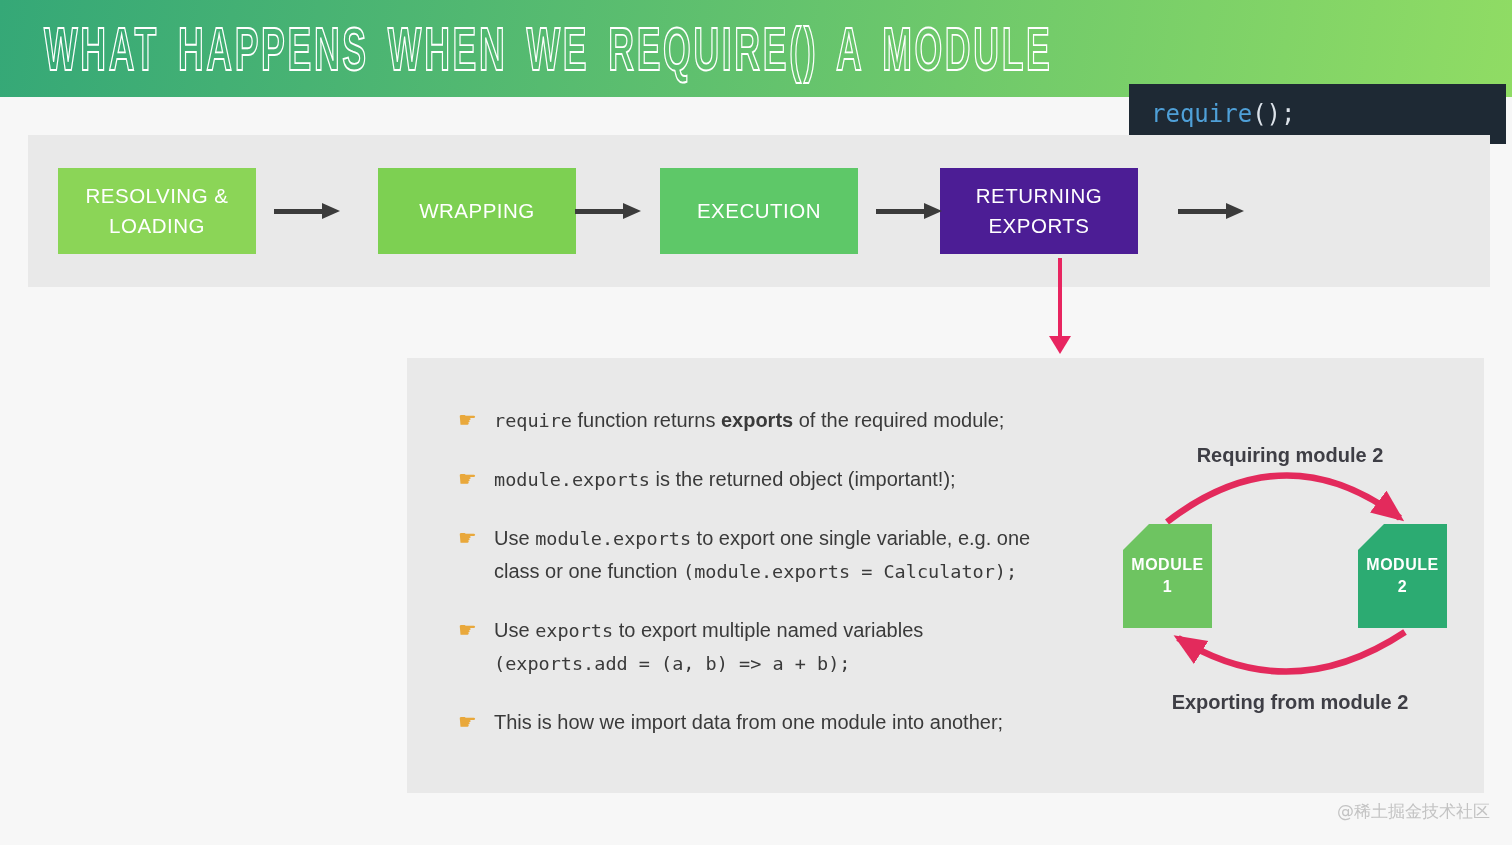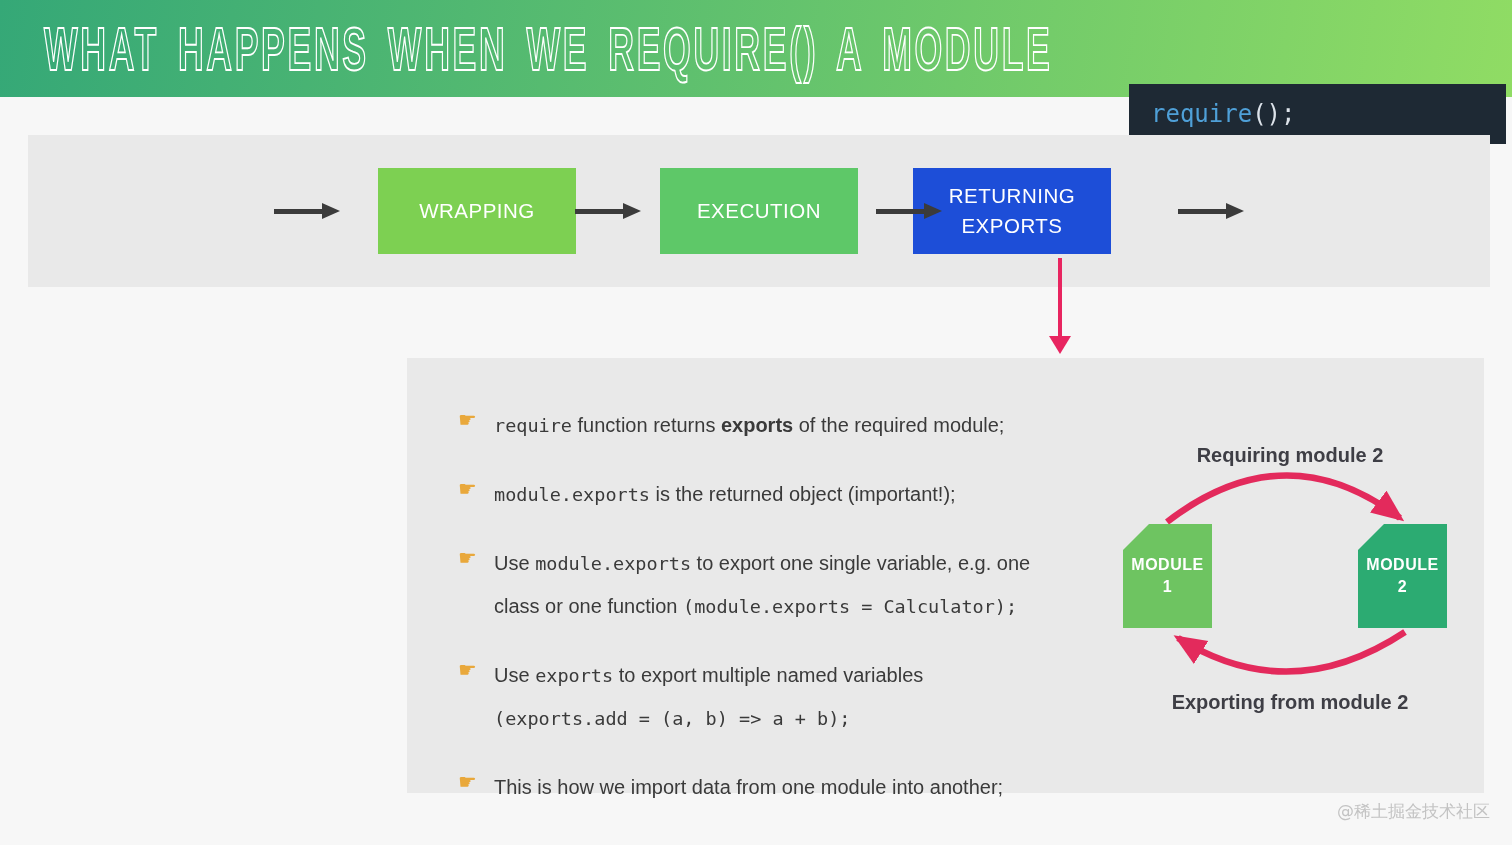--- a/index.html
+++ b/index.html
@@ -40,21 +40,21 @@
   .down-arrow .head { position:absolute; left:3px; top:78px; width:0; height:0;
                       border-left:11px solid transparent; border-right:11px solid transparent;
                       border-top:18px solid #e82560; }
 
   
   .panel { position:absolute; left:407px; top:358px; width:1077px; height:435px; background:#e9e9e9; }
   .bullets { position:absolute; left:51px; top:46px; display:flex; flex-direction:column; gap:26px; list-style:none; }
   .bullet { display:flex; align-items:flex-start; }
   .bullet .icon { width:36px; flex:0 0 36px; font-size:21px; line-height:33px;
                   font-family:"DejaVu Sans", sans-serif; }
-  .bullet .text { width:574px; font-size:20px; line-height:42px; color:#3a3a3a; }
+  .bullet .text { width:574px; font-size:20px; line-height:33px; color:#3a3a3a; }
   .text .mono { font-family:"DejaVu Sans Mono", monospace; font-size:18.5px; white-space:nowrap; }
   .text .bold { font-weight:bold; }
 
   
   .diagram-label { position:absolute; text-align:center; font-weight:bold; font-size:20px;
                    color:#3e3e45; line-height:28px; }
   .cycle-svg { position:absolute; left:1110px; top:440px; width:380px; height:250px; }
   .module-box { position:absolute; top:524px; width:89px; height:104px; display:flex; flex-direction:column;
                 align-items:center; justify-content:center; color:#fff; font-weight:bold; font-size:16px;
                 line-height:22px; letter-spacing:.5px;
@@ -75,27 +75,30 @@
   </div>
 
   <div class="code-box" style="background: rgb(30, 41, 52);">
     <span style="color: rgb(79, 160, 216);">require</span>
     <span style="color: rgb(221, 227, 234);">(</span>
     <span style="color: rgb(221, 227, 234);">);</span>
   </div>
 
   <div class="strip"></div>
 
+  <div class="step" style="left: 58px; background: rgb(139, 213, 87);">
+    <span>RESOLVING &amp; LOADING</span>
+  </div>
   <div class="step" style="left: 378px; background: rgb(125, 208, 82);">
     <span>WRAPPING</span>
   </div>
   <div class="step" style="left: 660px; background: rgb(94, 200, 104);">
     <span>EXECUTION</span>
   </div>
-  <div class="step" style="left: 913px; background: #1d4ed8;">
+  <div class="step" style="left: 940px; background: #4c1d95;">
     <span>RETURNING EXPORTS</span>
   </div>
 
   <div class="flow-arrow" style="left:274px">
     <div class="shaft" style="background: rgb(59, 59, 59);"></div>
     <div class="head" style="border-left-color: rgb(59, 59, 59);"></div>
   </div>
   <div class="flow-arrow" style="left:575px">
     <div class="shaft" style="background: rgb(59, 59, 59);"></div>
     <div class="head" style="border-left-color: rgb(59, 59, 59);"></div>

